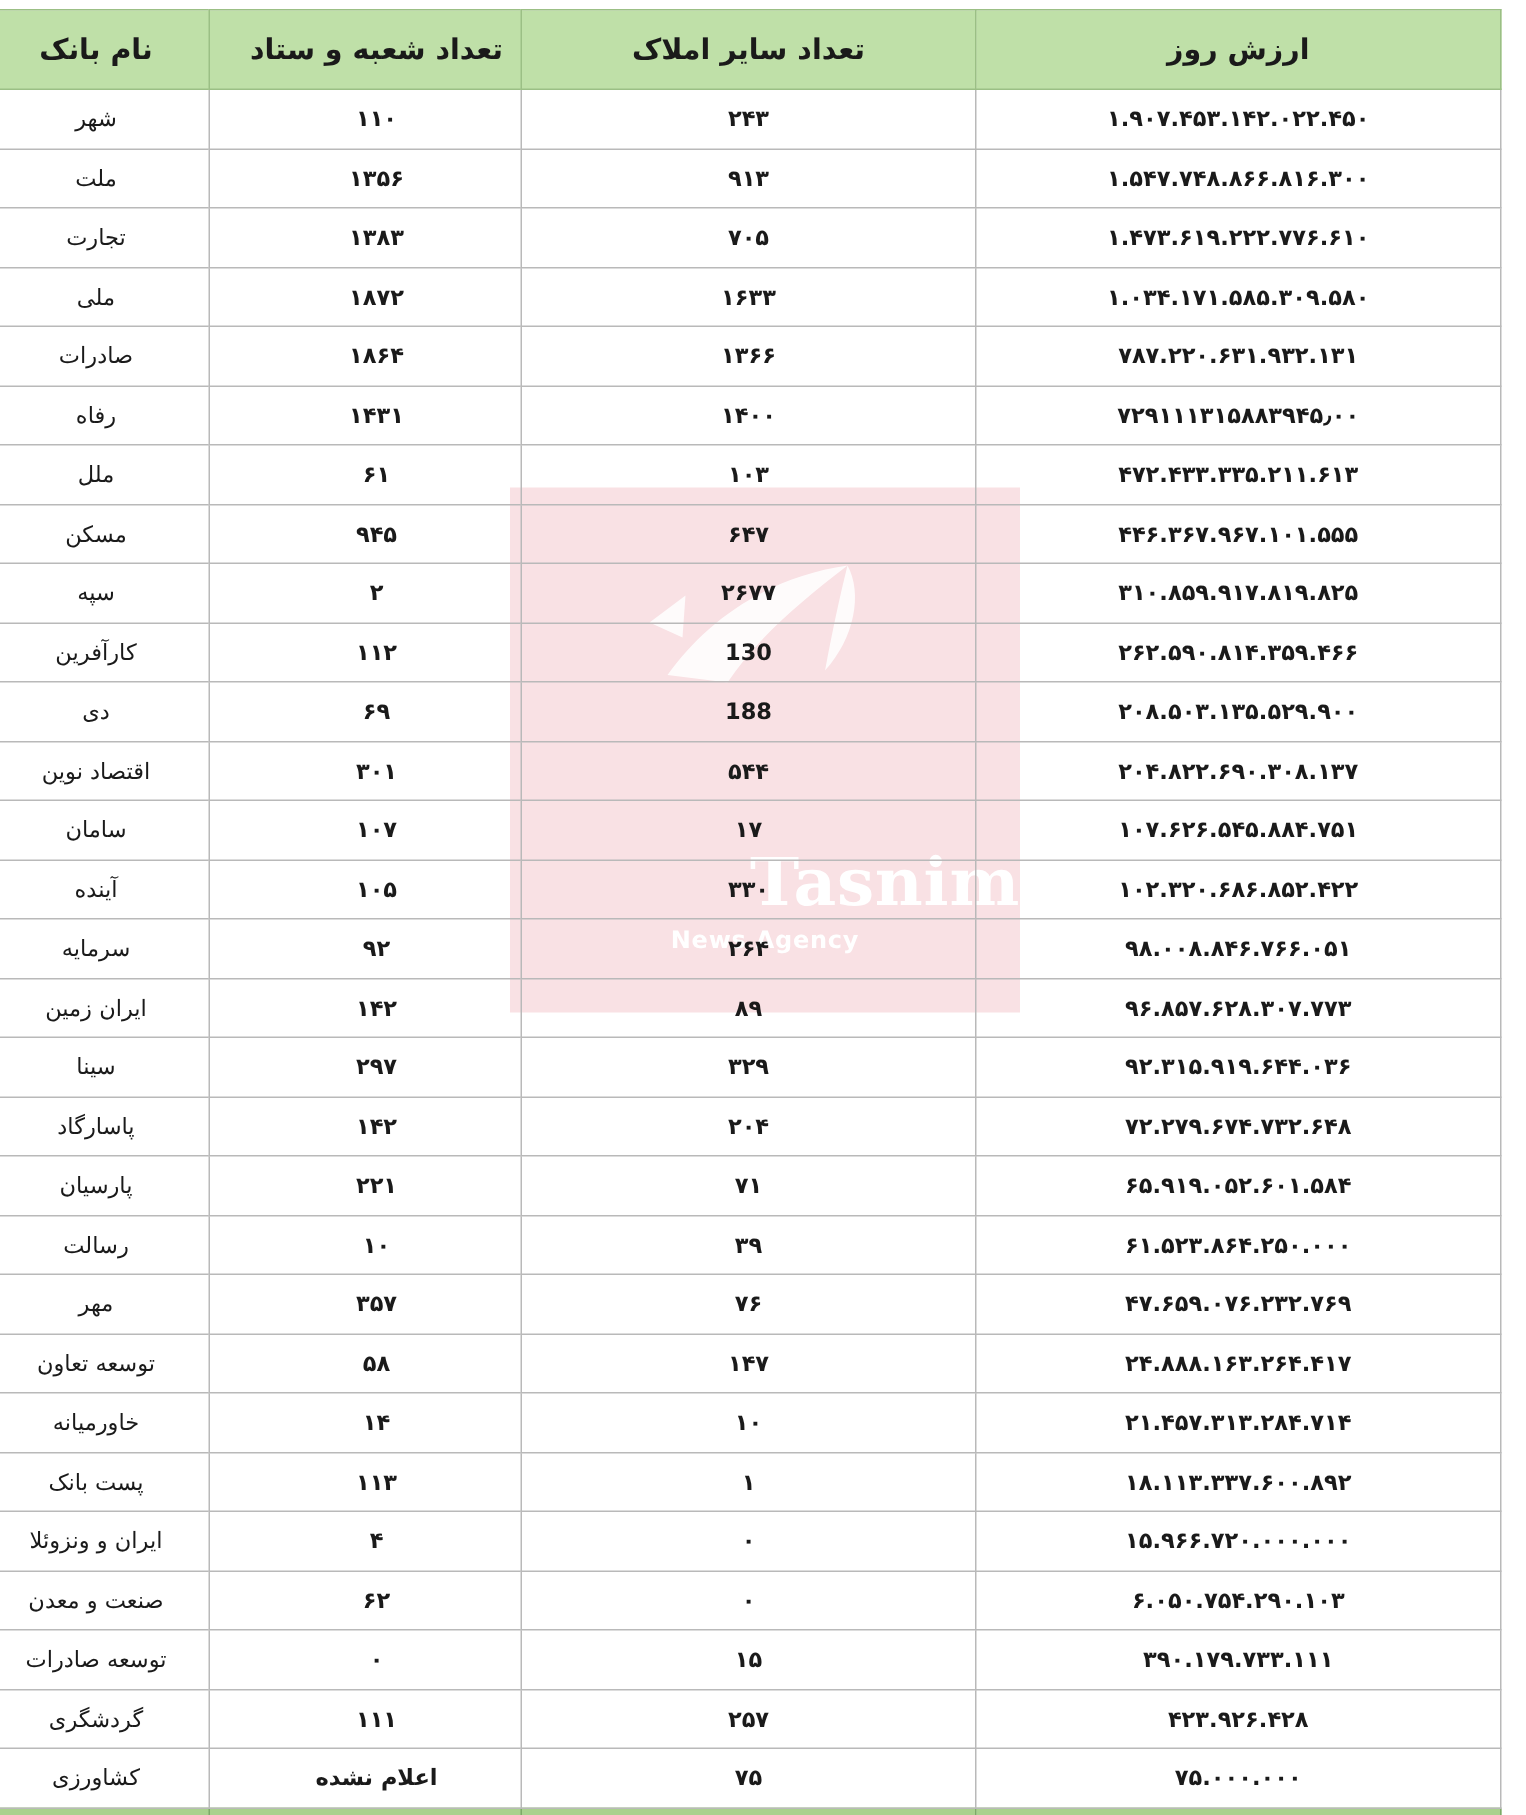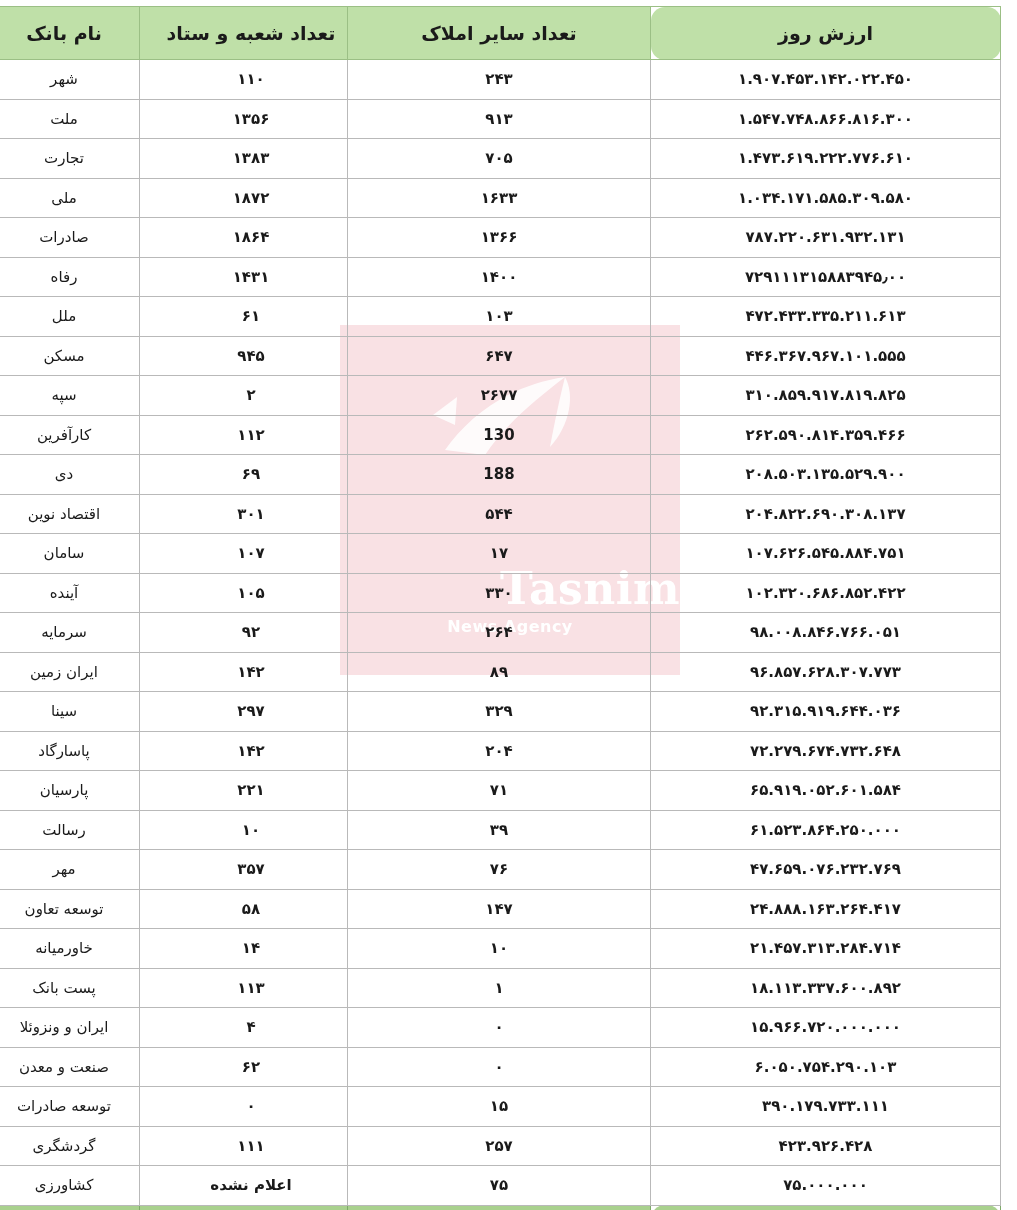--- a/index.html
+++ b/index.html
@@ -104,21 +104,21 @@
   table.data tbody tr td {
     background: rgba(255,255,255,0.0);
   }
   table.data tbody tr {
     background: transparent;
   }
 
   .col-bank   { width: 148px; font-weight: normal; }
   .col-branch { width: 190px; font-weight: bold; padding-left: 16px; }
   .col-props  { width: 300px; font-weight: bold; }
-  .col-value  { width: 347px; font-weight: bold; border-radius: 14px; }
+  .col-value  { width: 347px; font-weight: bold; }
 
   tr.total td {
     background: #a9d18e !important;
     font-weight: bold;
     height: 58px;
     font-size: 17px;
     border: 1px solid #7da968;
   }
   tr.total td.col-value {
     font-size: 19px;

